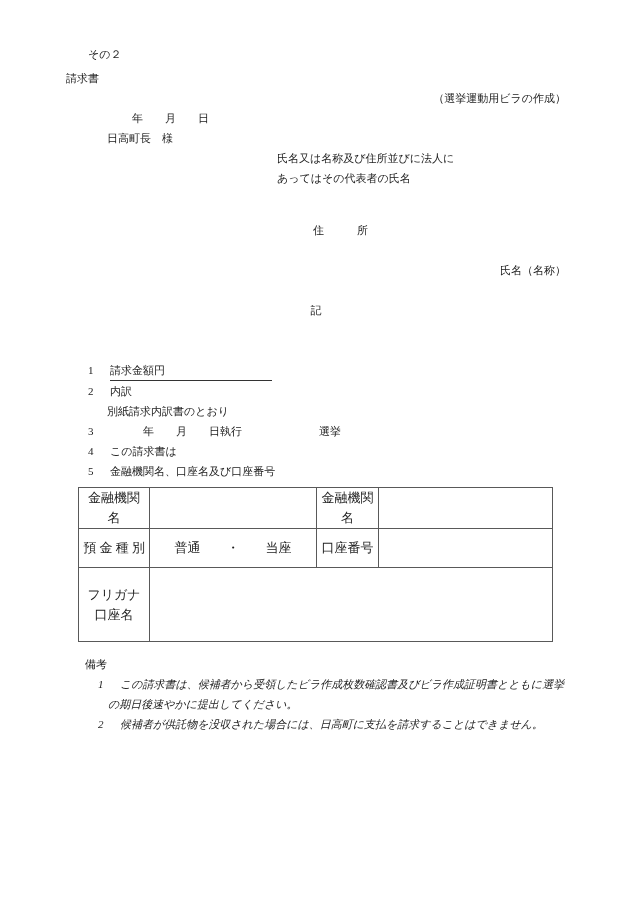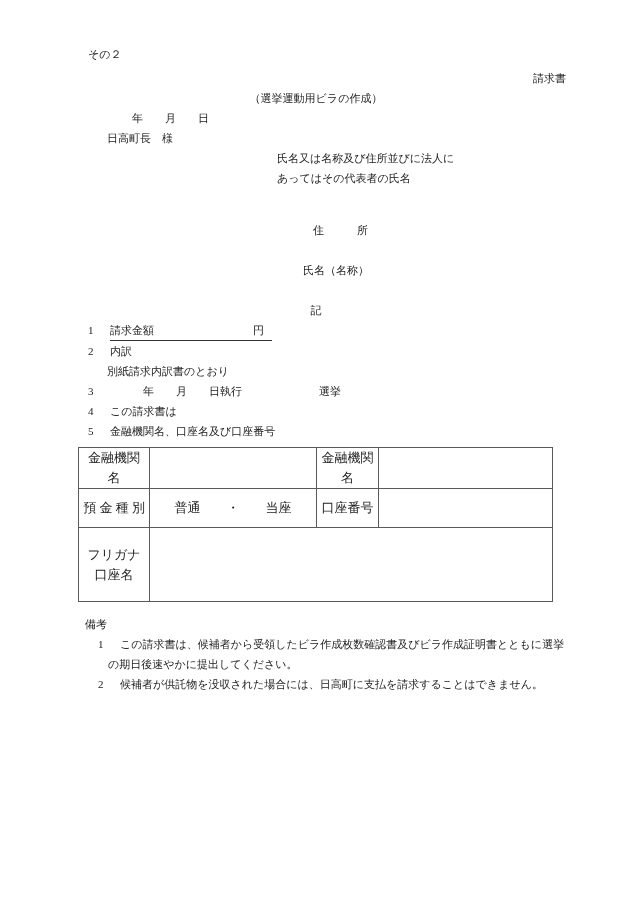--- a/index.html
+++ b/index.html
@@ -17,37 +17,38 @@
   }
   .content {
     position: absolute;
     left: 66px;
     top: 44px;
     width: 500px;
   }
   .line { min-height: 20px; }
   .blank-line { height: 20px; }
   .form-number { padding-left: 22px; }
-  .doc-title { text-align: right; margin-top: 4px; }
-  .doc-subtitle { text-align: center; }
+  .doc-title { text-align: left; margin-top: 4px; }
+  .doc-subtitle { text-align: right; }
   .body-paragraph { text-indent: 22px; }
   .date-line { padding-left: 66px; }
   .addressee { padding-left: 41px; }
   .sender-line { padding-left: 211px; }
   .sender-address { padding-left: 247px; margin-top: 32px; }
-  .sender-name { padding-left: 237px; }
+  .sender-name { padding-left: 237px; text-align: right; }
   .ki-heading { text-align: center; }
   .item { padding-left: 22px; }
   .item-num { display: inline-block; width: 22px; }
   .underfield {
     display: inline-flex;
-    justify-content: space-between;
+    justify-content: flex-start;
     width: 162px;
     border-bottom: 1px solid #333333;
     padding-right: 8px;
+    margin-top: 40px;
   }
   .item-sub { padding-left: 41px; }
   table.bank-table {
     border-collapse: collapse;
     table-layout: fixed;
     width: 474px;
     margin-left: 12px;
     margin-top: 6px;
   }
   table.bank-table td {
@@ -63,20 +64,21 @@
   .col3 { width: 62px; }
   .col4 { width: 174px; }
   tr.trow1 { height: 39px; }
   tr.trow2 { height: 39px; }
   tr.trow3 { height: 74px; }
   .remarks-heading { padding-left: 19px; margin-top: 12px; }
   .note {
     margin-left: 32px;
     padding-left: 10px;
     text-indent: -10px;
+    font-style: italic;
   }
   .note-num { display: inline-block; width: 22px; text-indent: 0; }
 </style>
 </head>
 <body>
 
 <div class="page">
   <div class="content">
 
     <div class="line form-number">その２</div>

